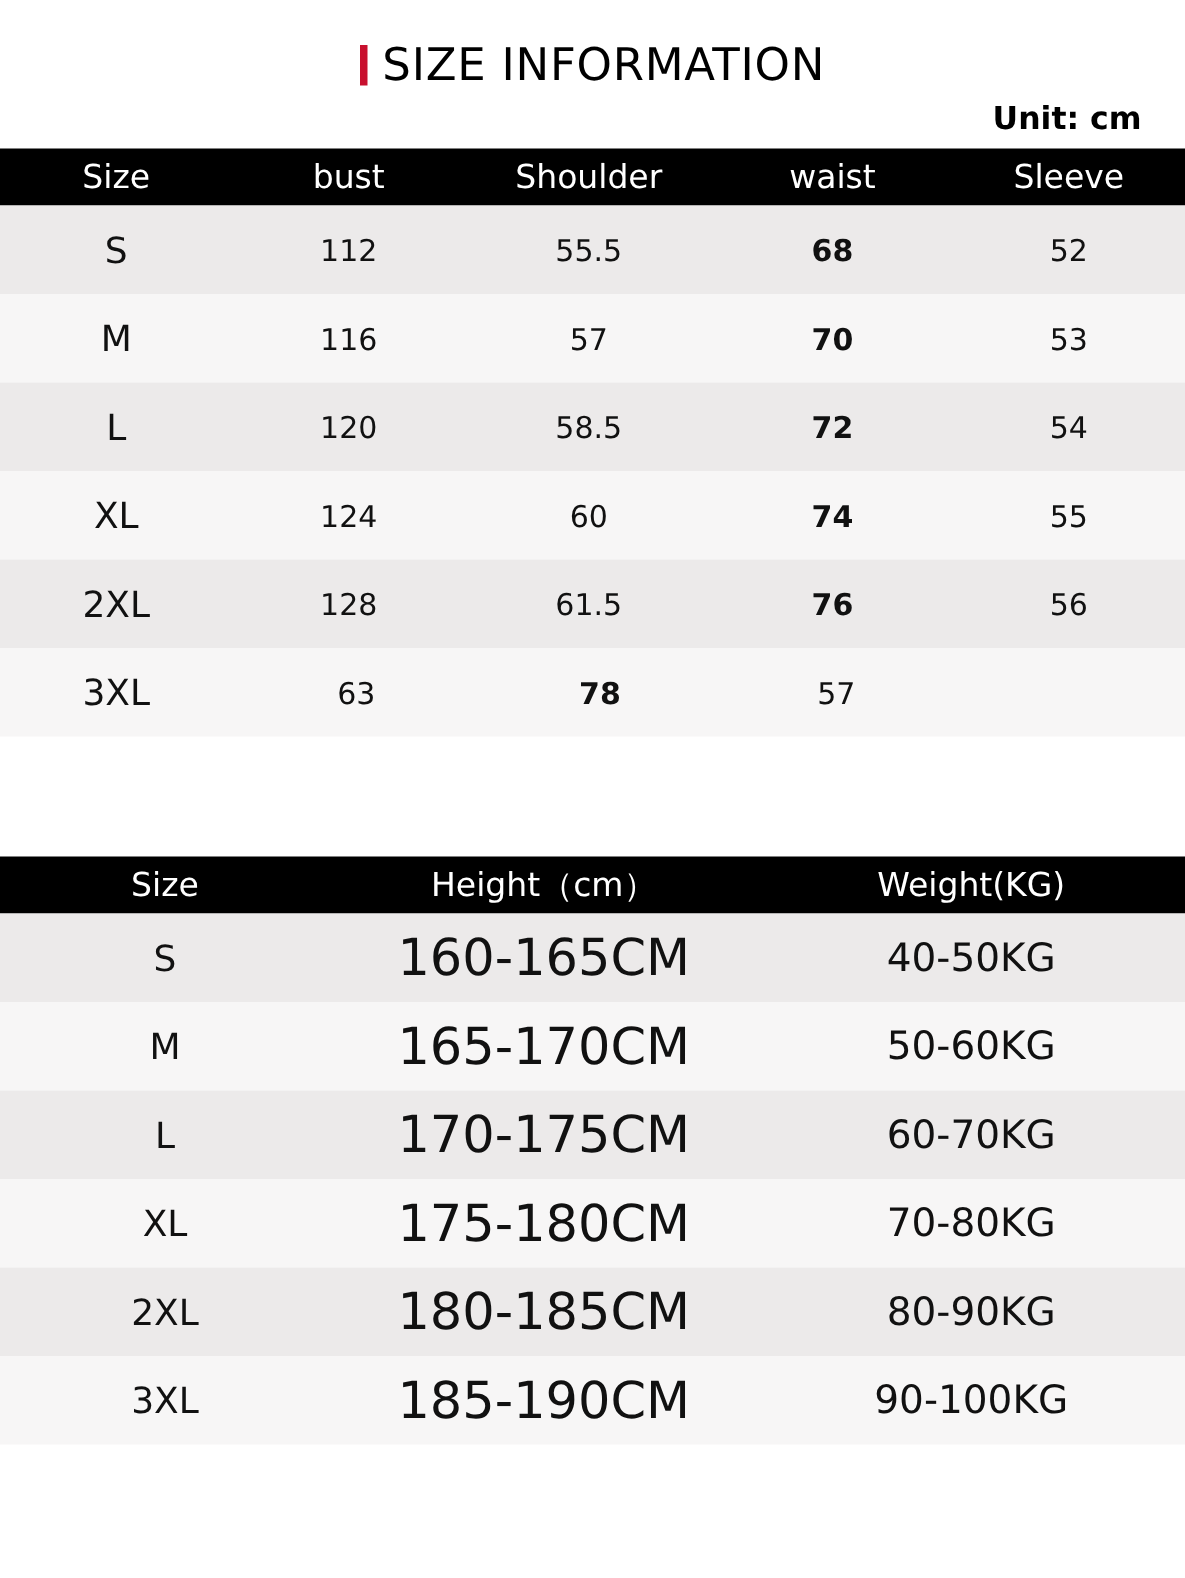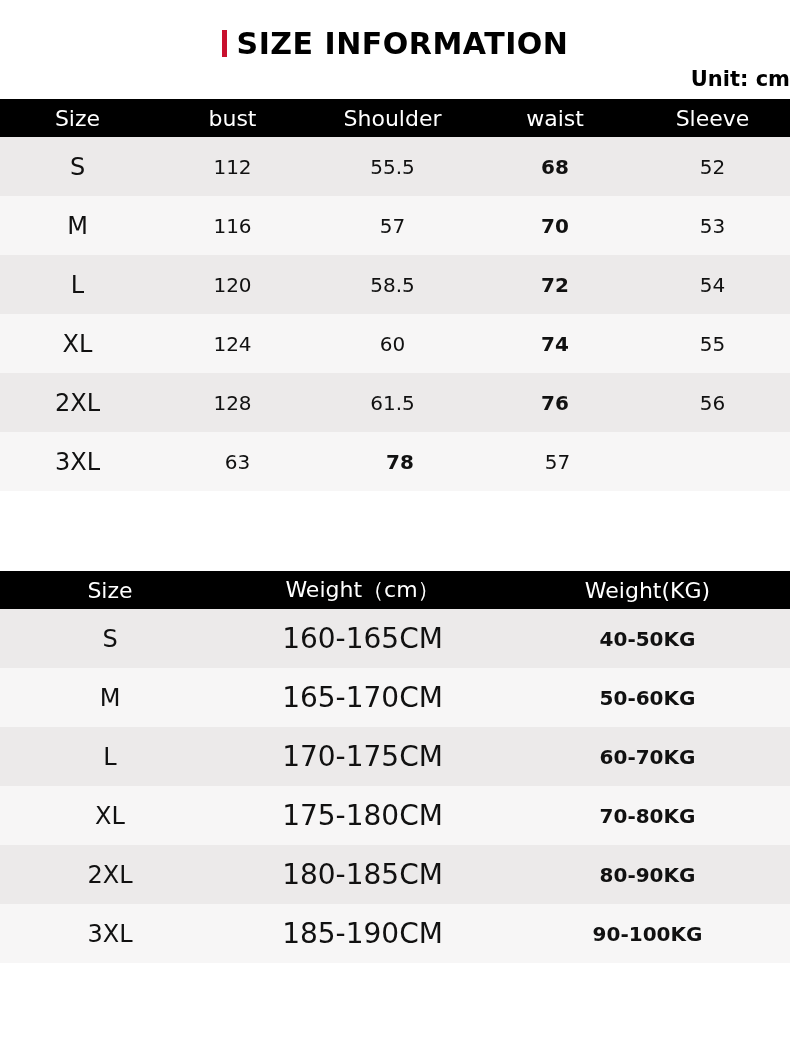--- a/index.html
+++ b/index.html
@@ -25,29 +25,29 @@
     margin-bottom: 6px;
   }
   .title-bar {
     width: 5px;
     height: 27px;
     background: #c8102e;
     margin-right: 10px;
   }
   .title-text {
     font-size: 30px;
-    font-weight: bold;
+    font-weight: normal;
     letter-spacing: 0.5px;
     color: #000000;
     font-family: "DejaVu Sans", sans-serif;
   }
 
   .unit-row {
     text-align: right;
-    padding-right: 0;
+    padding-right: 29px;
     margin-bottom: 8px;
   }
   .unit-text {
     font-size: 21px;
     font-weight: bold;
     color: #000000;
   }
 
   
   .table {
@@ -91,22 +91,22 @@
   .gap { height: 80px; }
 
   
   #size-table-2 .row { height: 59px; }
   #size-table-2 .row.header { height: 38px; }
   #size-table-2 .row.header .cell { font-size: 22px; font-weight: normal; }
   #size-table-2 .c0 { width: 220px; }
   #size-table-2 .c1 { width: 285px; }
   #size-table-2 .c2 { width: 285px; }
   #size-table-2 .body .c0 { font-size: 24px; }
-  #size-table-2 .body .c1 { font-size: 28px; }
-  #size-table-2 .body .c2 { font-size: 20px; font-weight: bold; }
+  #size-table-2 .body .c1 { font-size: 34px; }
+  #size-table-2 .body .c2 { font-size: 26px; font-weight: normal; }
 </style>
 </head>
 <body>
 
 <div class="title-row">
   <div class="title-bar"></div>
   <div class="title-text">SIZE INFORMATION</div>
 </div>
 
 <div class="unit-row">
@@ -165,21 +165,21 @@
       <div class="cell c4">57</div>
     </div>
   </div>
 </div>
 
 <div class="gap"></div>
 
 <div class="table" id="size-table-2">
   <div class="row header">
     <div class="cell c0">Size</div>
-    <div class="cell c1">Weight（cm）</div>
+    <div class="cell c1">Height（cm）</div>
     <div class="cell c2">Weight(KG)</div>
   </div>
 
   <div class="body">
     <div class="row odd">
       <div class="cell c0">S</div>
       <div class="cell c1">160-165CM</div>
       <div class="cell c2">40-50KG</div>
     </div>
     <div class="row even">

